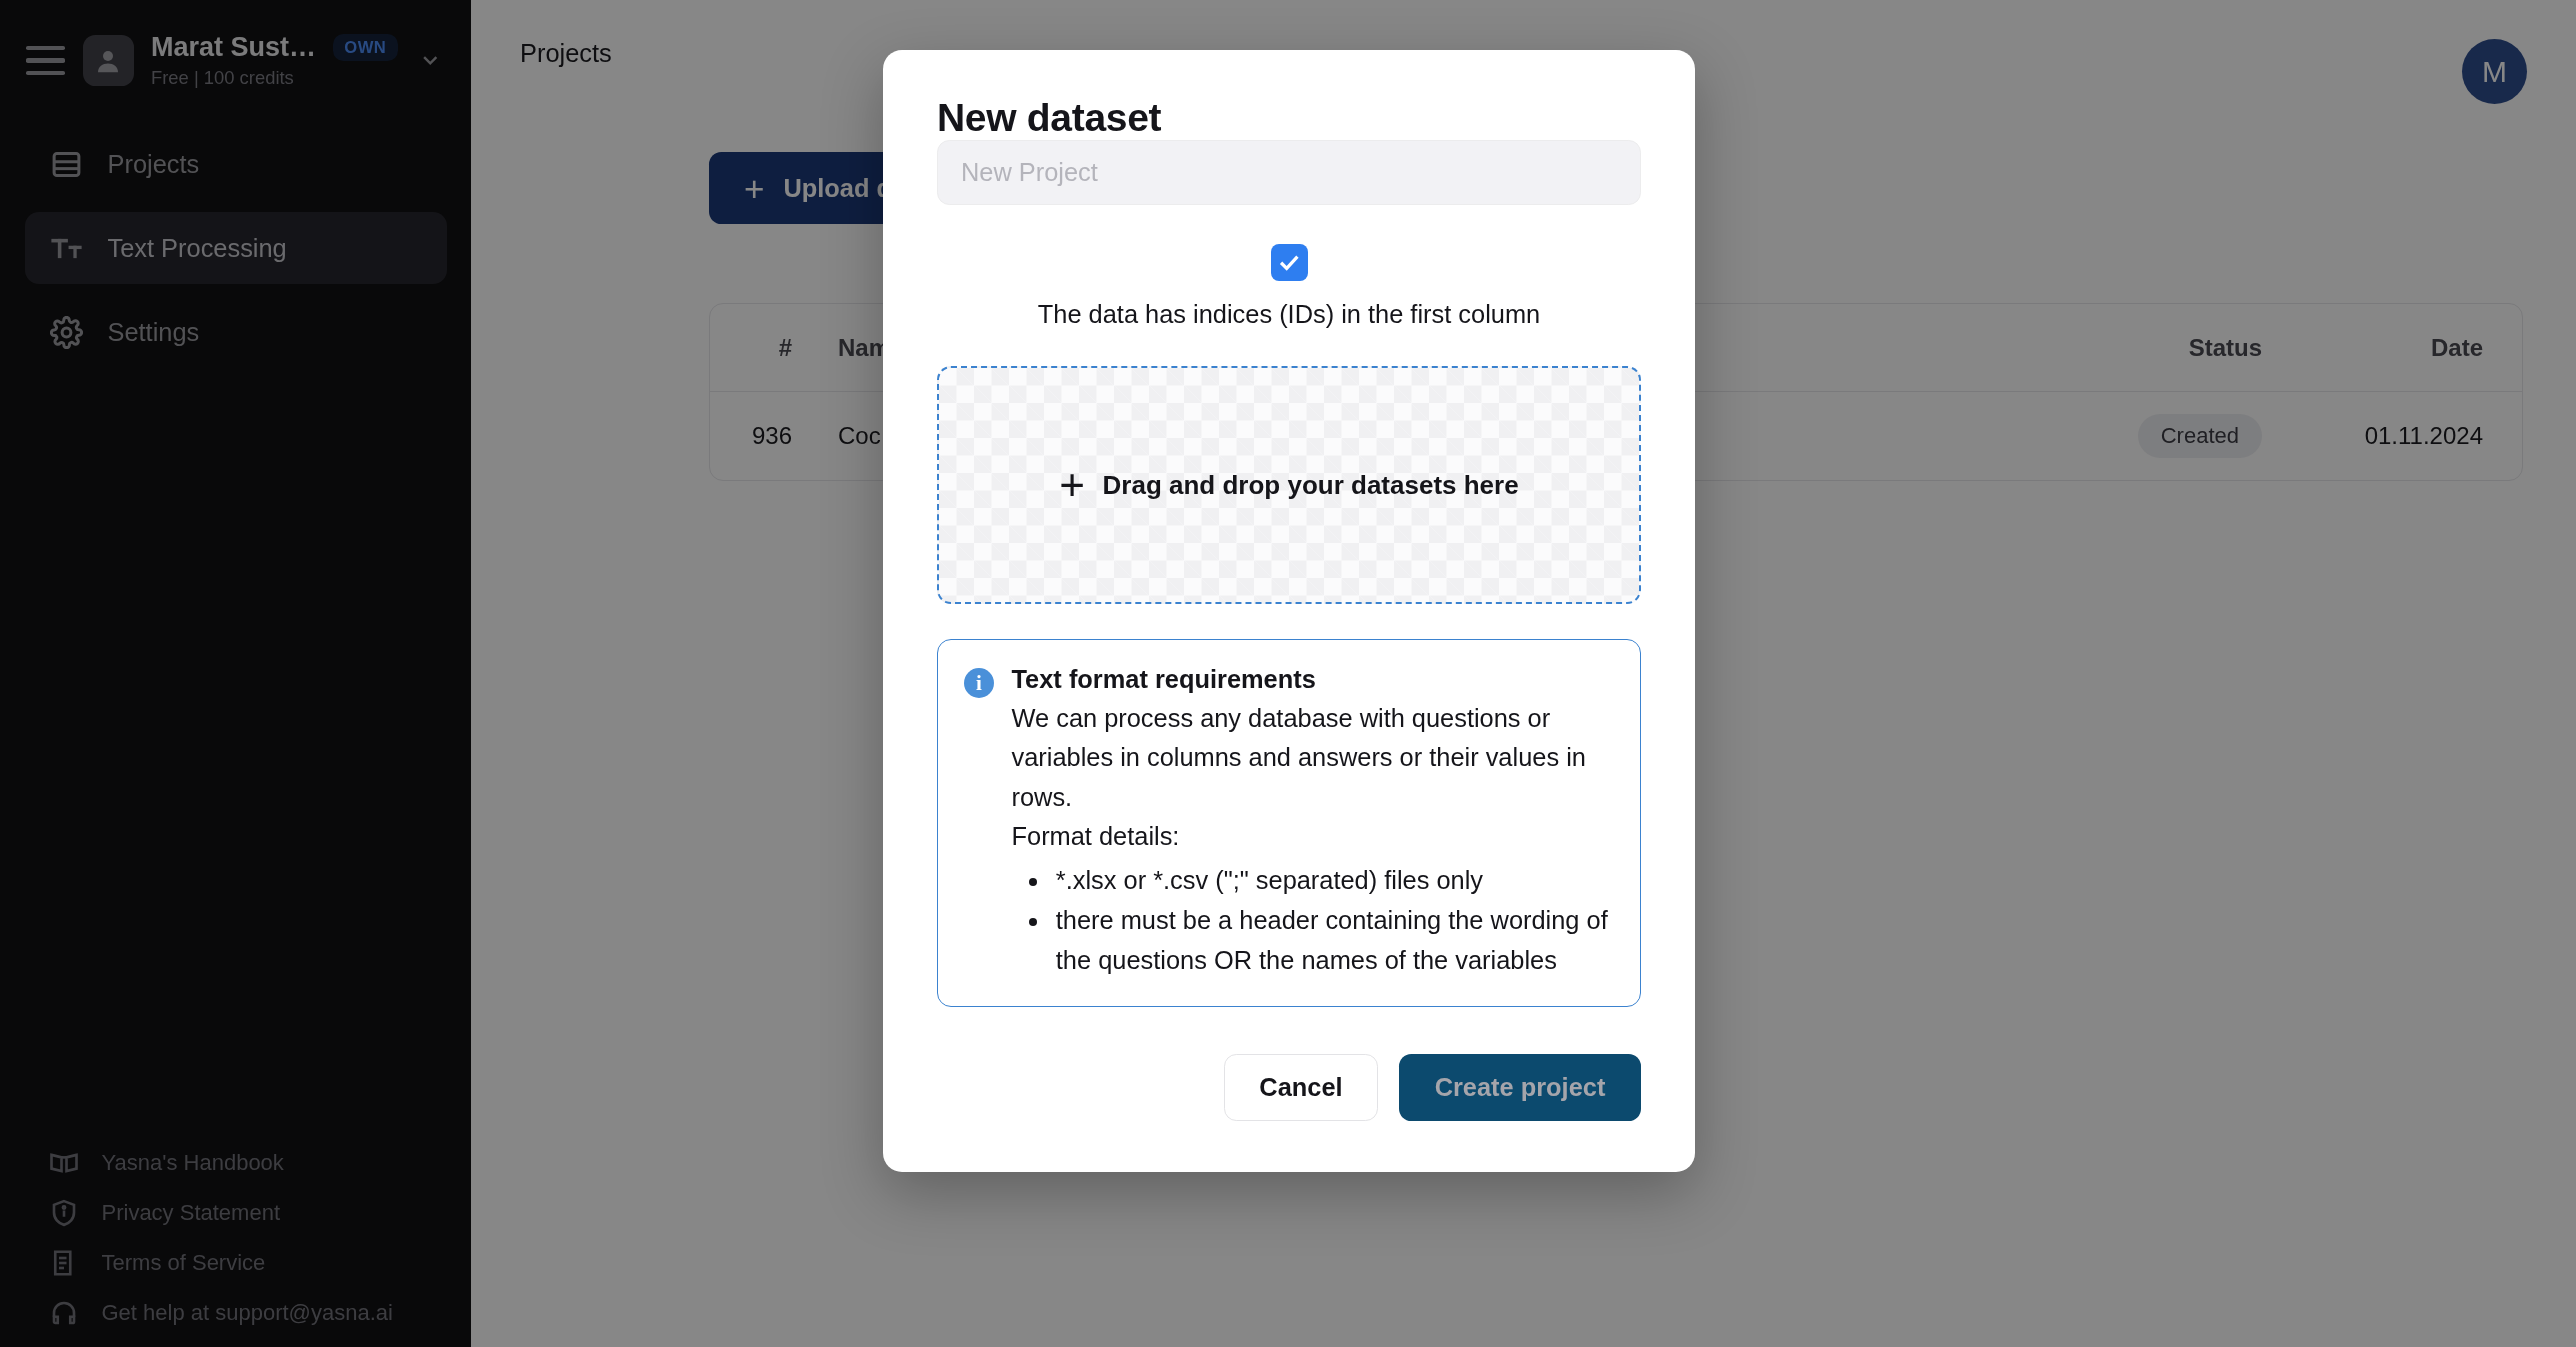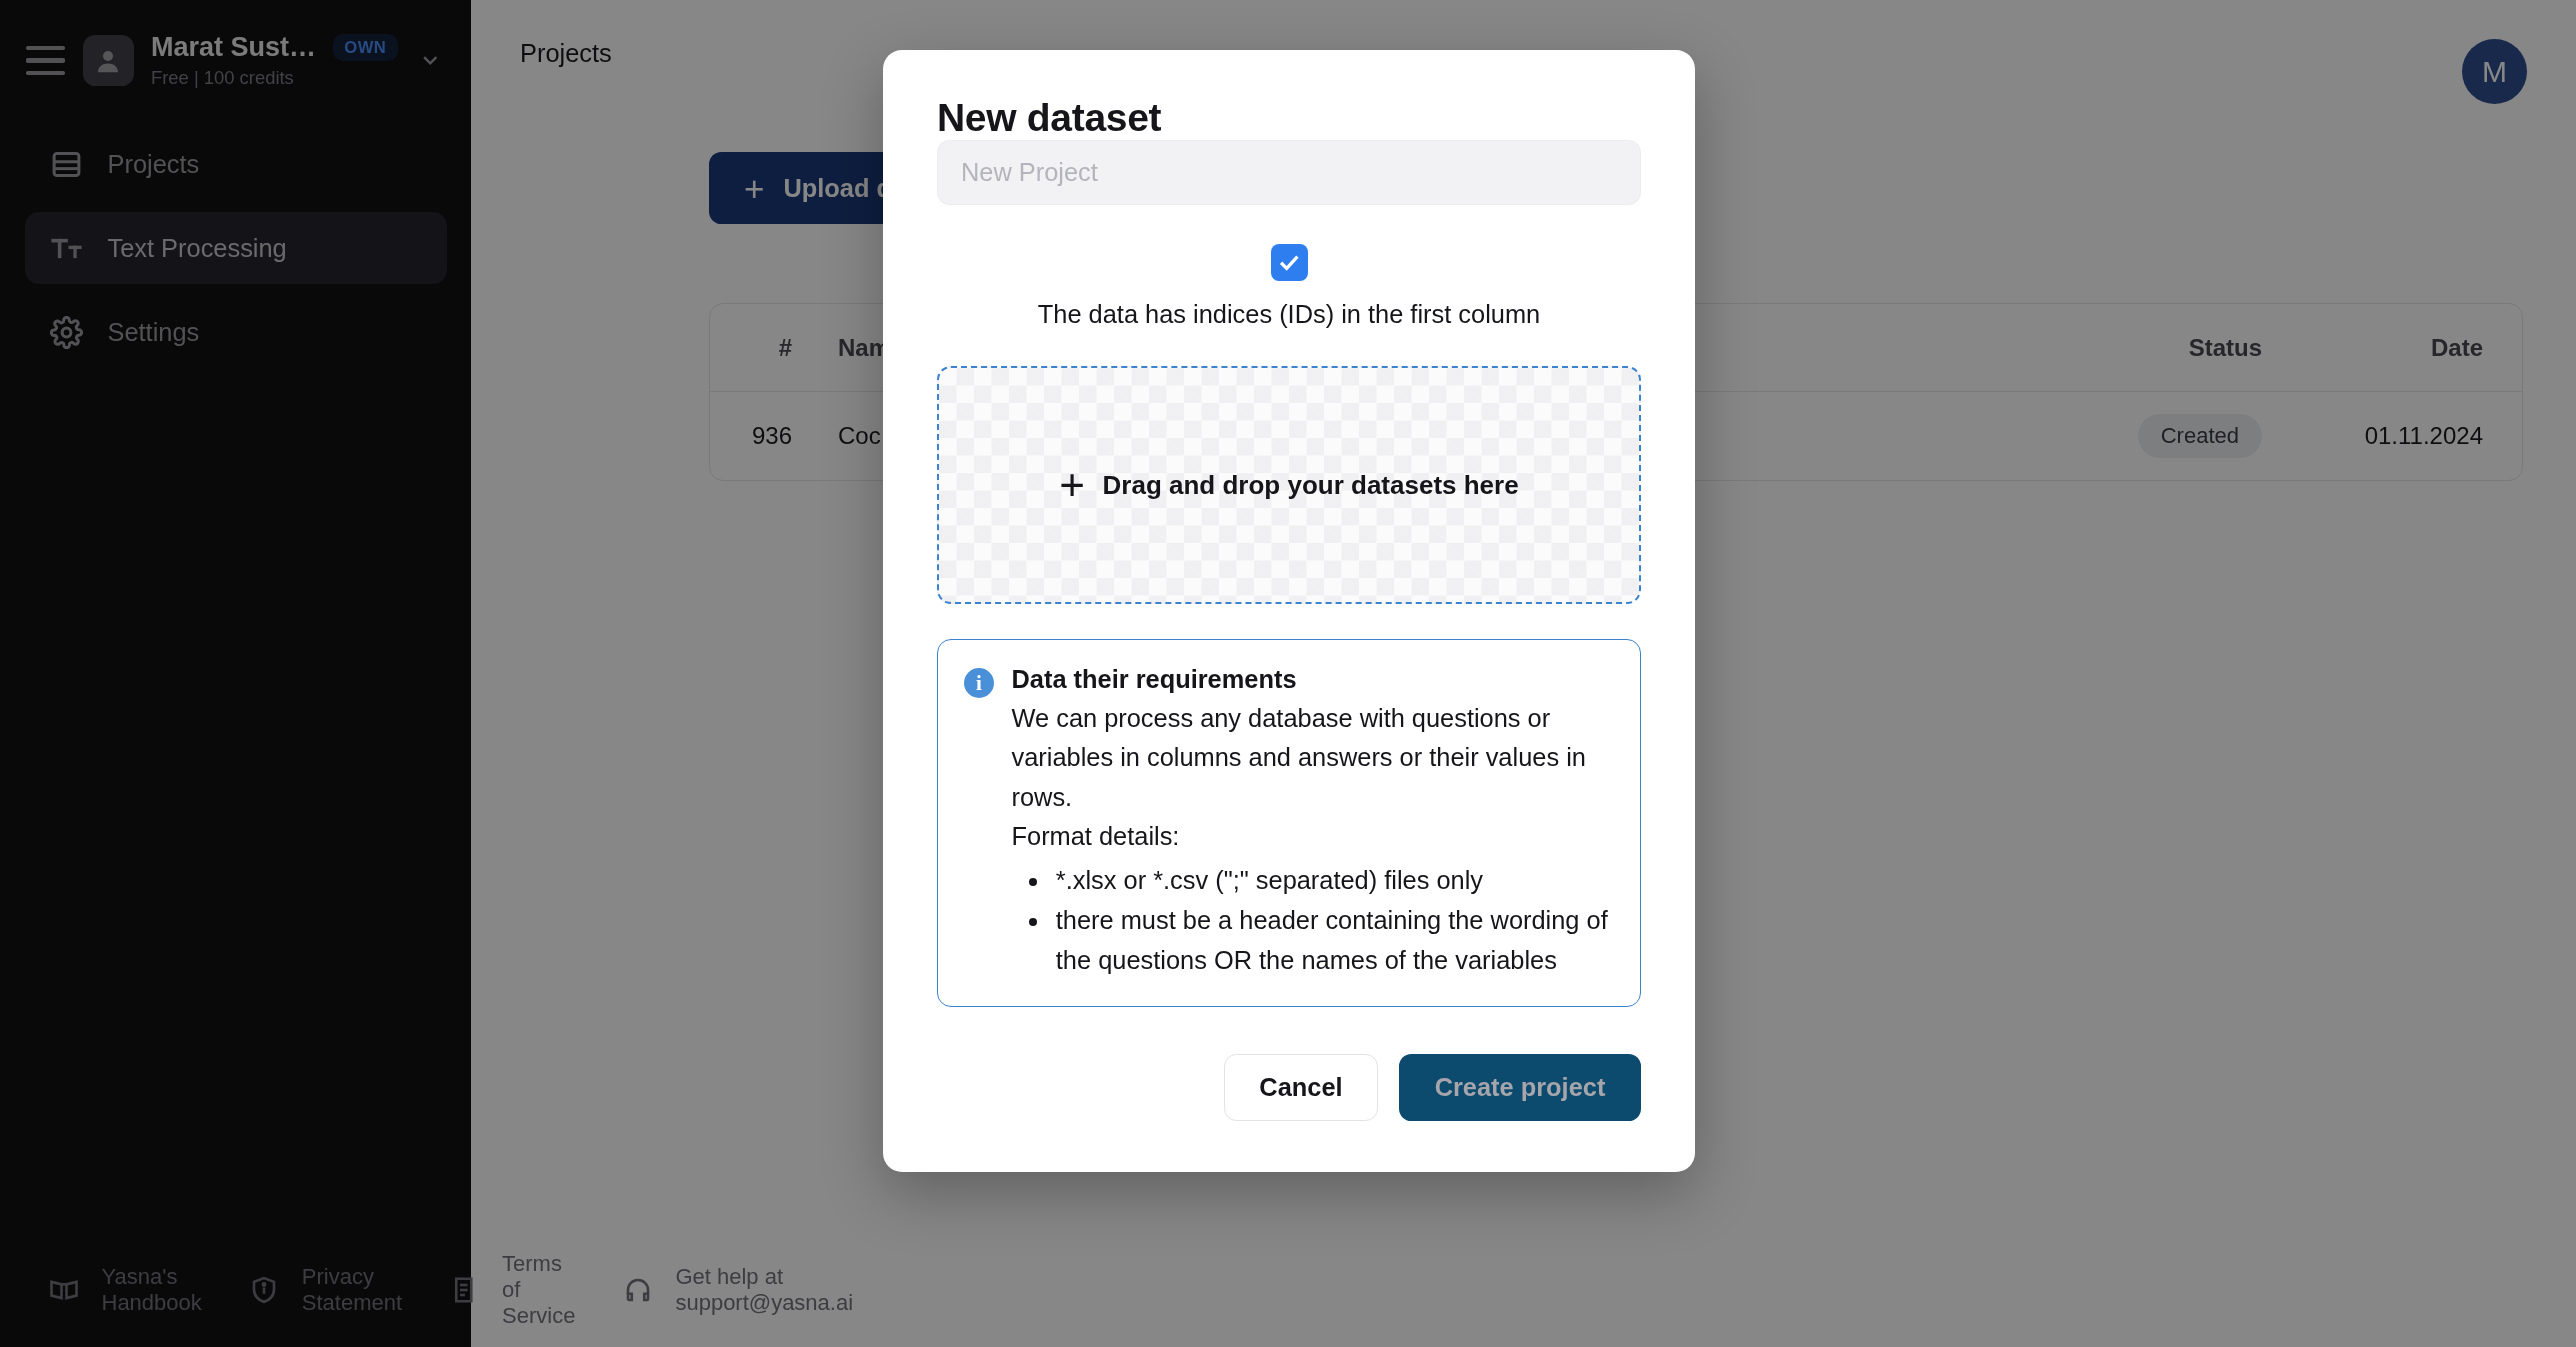--- a/index.html
+++ b/index.html
@@ -54,21 +54,21 @@
   .nav-item {
     display: flex; align-items: center; gap: 23px;
     height: 72px; padding: 0 23px; border-radius: 14px;
     color: #9b9ba0; font-size: 25.4px; cursor: pointer;
   }
   .nav-item.active { background: #27272e; color: #c9c9cf; }
   .nav-item .ico { width: 37px; height: 37px; flex: none; display: flex; align-items: center; justify-content: center; }
   .nav-item .ico svg { width: 33px; height: 33px; stroke: #9b9ba0; fill: none; stroke-width: 2.2; }
   .nav-item .ico .fl { fill: #9b9ba0; stroke: none; }
 
-  .nav-bottom { margin-top: auto; padding: 0 24.5px 19px 24.5px; display: flex; flex-direction: row; gap: 23px; }
+  .nav-bottom { margin-top: auto; padding: 0 24.5px 19px 24.5px; display: flex; flex-direction: column; gap: 17px; }
   .link-item { display: flex; align-items: center; gap: 21px; padding-left: 23px; color: #74747c; font-size: 22px; cursor: pointer; }
   .link-item .ico { width: 33px; height: 33px; flex: none; display:flex; align-items:center; justify-content:center; }
   .link-item .ico svg { width: 30px; height: 30px; stroke: #74747c; fill: none; stroke-width: 2.1; }
 
   
   .page { position: absolute; left: 471px; top: 0; right: 0; bottom: 0; background: #ffffff; }
   .page-head { padding: 39px 49px 0 49px; display: flex; align-items: flex-start; justify-content: space-between; }
   .breadcrumb { font-size: 25.4px; color: #1c1c20; }
   .avatar-circle {
     width: 65px; height: 65px; border-radius: 50%; background: #2f4e8f;
@@ -325,21 +325,21 @@
     </div>
 
     <div class="dropzone">
       <span class="dz-plus">+</span>
       <span class="dz-text">Drag and drop your datasets here</span>
     </div>
 
     <div class="infobox">
       <span class="info-icon">i</span>
       <div class="info-body">
-        <div class="info-title">Data their requirements</div>
+        <div class="info-title">Text format requirements</div>
         <div class="info-para">We can process any database with questions or variables in columns and answers or their values in rows.</div>
         <div class="info-sub">Format details:</div>
         <ul class="info-list">
           <li>*.xlsx or *.csv (";" separated) files only</li>
           <li>there must be a header containing the wording of the questions OR the names of the variables</li>
         </ul>
       </div>
     </div>
 
     <div class="modal-footer">

